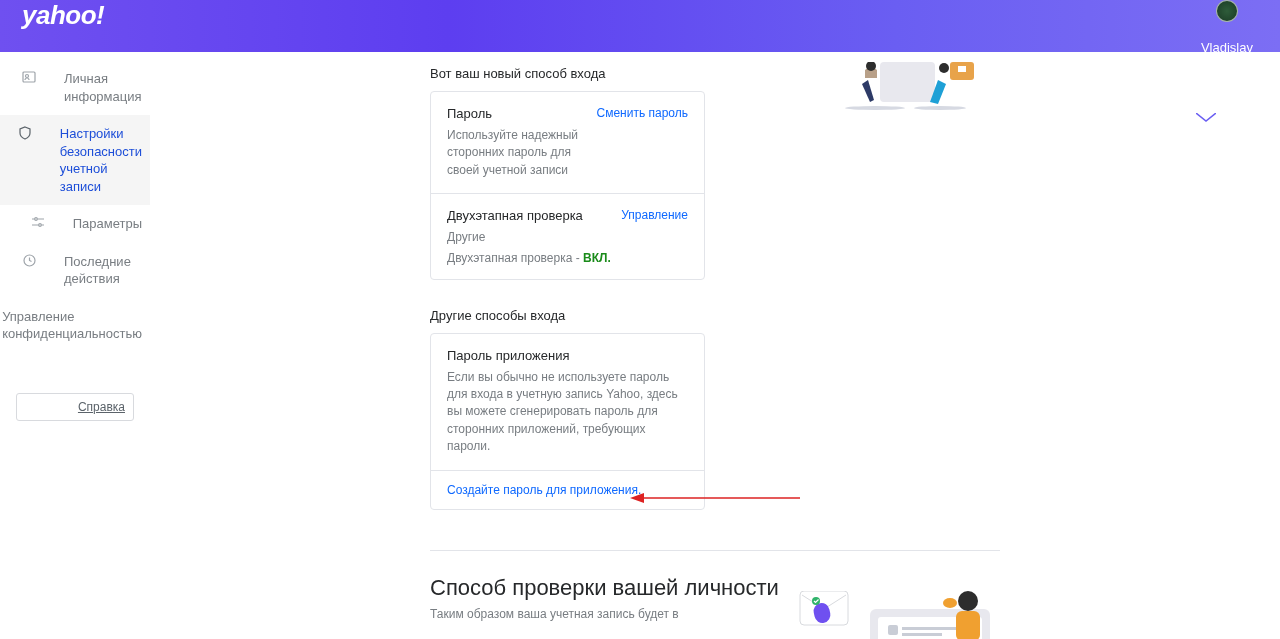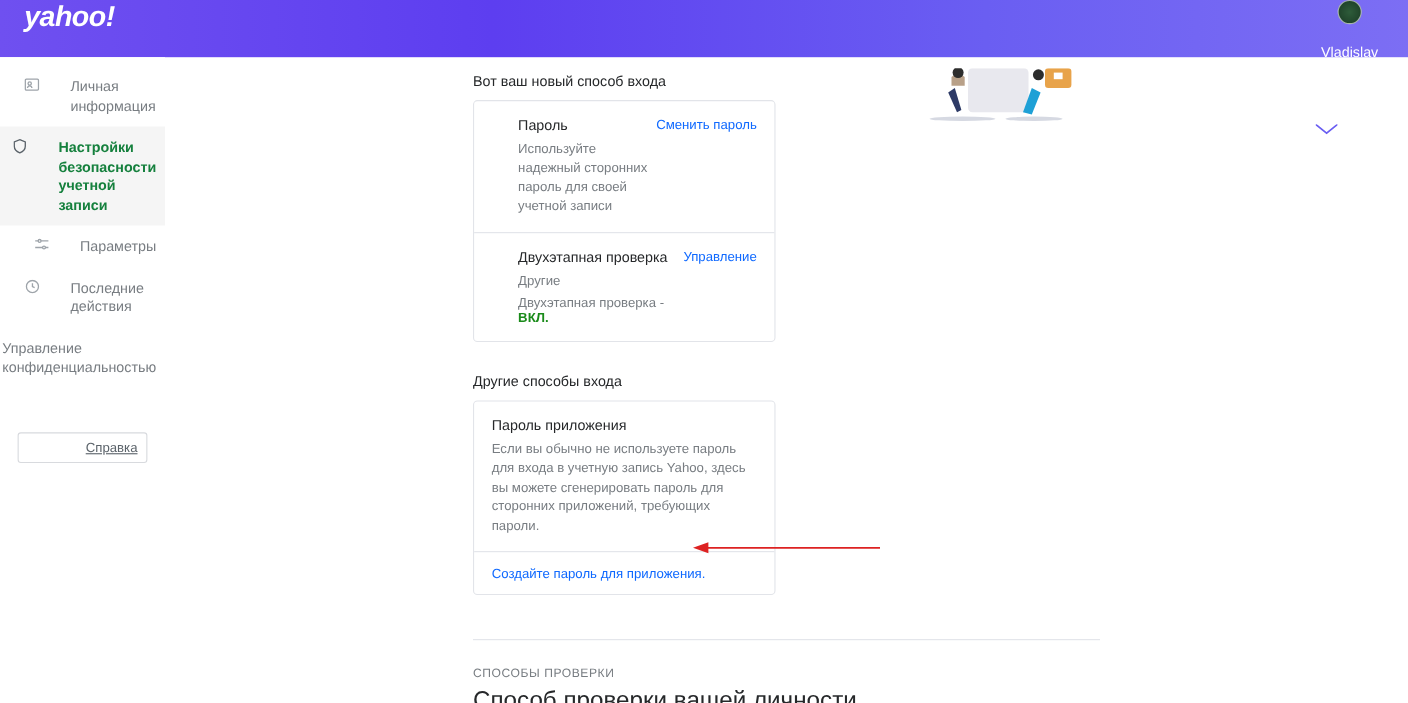--- a/index.html
+++ b/index.html
@@ -11,41 +11,41 @@
 .avatar { width: 22px; height: 22px; border-radius: 50%; background: radial-gradient(circle, #2e5c3a 0%, #1a3a24 100%); border: 1px solid rgba(255,255,255,0.6); }
 .username { font-size: 13px; }
 .apps-icon { display: grid; grid-template-columns: repeat(3, 5px); grid-template-rows: repeat(3, 5px); gap: 3px; cursor: pointer; }
 .apps-icon span { background: #fff; border-radius: 50%; }
 .mail-link { display: flex; align-items: center; gap: 6px; cursor: pointer; font-size: 13px; }
 .mail-icon svg { display: block; }
 
 .layout { display: flex; align-items: flex-start; }
 .sidebar { width: 150px; background: #fff; padding-top: 8px; }
 .side-item { display: flex; align-items: flex-start; padding: 10px 8px 10px 21px; font-size: 13px; color: #787d82; gap: 27px; cursor: pointer; justify-content: flex-end; }
-.side-item.active { background: #f5f5f5; color: #15803d; font-weight: bold; }
+.side-item.active { background: #f5f5f5; color: #1d4ed8; }
 .side-item .icon { width: 16px; flex: 0 0 16px; display: flex; align-items: center; justify-content: center; margin-top: 1px; }
 .side-item .label { line-height: 1.35; }
 .side-item.no-icon { padding-left: 42px; }
 .help-button { margin: 40px 16px 16px; border: 1px solid #d8dade; border-radius: 3px; padding: 6px 8px; text-align: right; font-size: 12px; color: #5b636a; cursor: pointer; text-decoration: underline; }
 
 .content { flex: 1; display: flex; justify-content: center; padding: 0 20px 40px 20px; }
 .content-inner { width: 570px; }
 
 .hero-illus { position: absolute; top: 62px; right: 290px; width: 170px; height: 48px; pointer-events: none; }
 
 .section-title { font-size: 13px; color: #26282a; margin: 80px 0 10px 0; }
 .section-title.first { margin-top: 14px; }
 
 .card { border: 1px solid #e2e4e9; border-radius: 4px; background: #fff; width: 275px; }
 .card-block { padding: 14px 16px; }
 .card-block + .card-block { border-top: 1px solid #e2e4e9; }
 .card-block h4 { font-size: 13px; font-weight: 400; color: #26282a; margin-bottom: 6px; }
 .card-block p.desc { font-size: 12px; color: #787d82; line-height: 1.45; }
 .row { display: flex; align-items: flex-start; }
-.row .left { flex: 1; margin-left: 24px; }
+.row .left { flex: 1; }
 .link { font-size: 12px; color: #0f69ff; cursor: pointer; white-space: nowrap; }
 .sub-line { font-size: 12px; color: #787d82; margin-top: 4px; }
 .sub-line .on { color: #1a8b1a; font-weight: 700; }
 .card-footer-link { border-top: 1px solid #e2e4e9; padding: 12px 16px; font-size: 12px; color: #0f69ff; cursor: pointer; position: relative; }
 
 .arrow-annot { position: absolute; left: 630px; top: 490px; width: 170px; height: 16px; pointer-events: none; }
 
 hr.sep { border: none; border-top: 1px solid #e2e4e9; margin: 40px 0 24px 0; }
 
 .ver-heading-sm { font-size: 11px; letter-spacing: 0.5px; color: #787d82; margin-bottom: 6px; }
@@ -173,21 +173,20 @@
           <p class="desc">Если вы обычно не используете пароль для входа в учетную запись Yahoo, здесь вы можете сгенерировать пароль для сторонних приложений, требующих пароли.</p>
         </div>
         <div class="card-footer-link">
           <span>Создайте пароль для приложения.</span>
         </div>
       </div>
 
       <hr class="sep">
 
       <div>
-        <div class="ver-heading-sm">СПОСОБЫ ПРОВЕРКИ</div>
         <div class="ver-heading">Способ проверки вашей личности</div>
         <div class="ver-sub">Таким образом ваша учетная запись будет в</div>
       </div>
 
     </div>
   </div>
 </div>
 
 <svg class="hero-illus" viewBox="0 0 170 48">
   <rect x="60" y="0" width="55" height="40" rx="4" fill="#e8e8ee"></rect>

